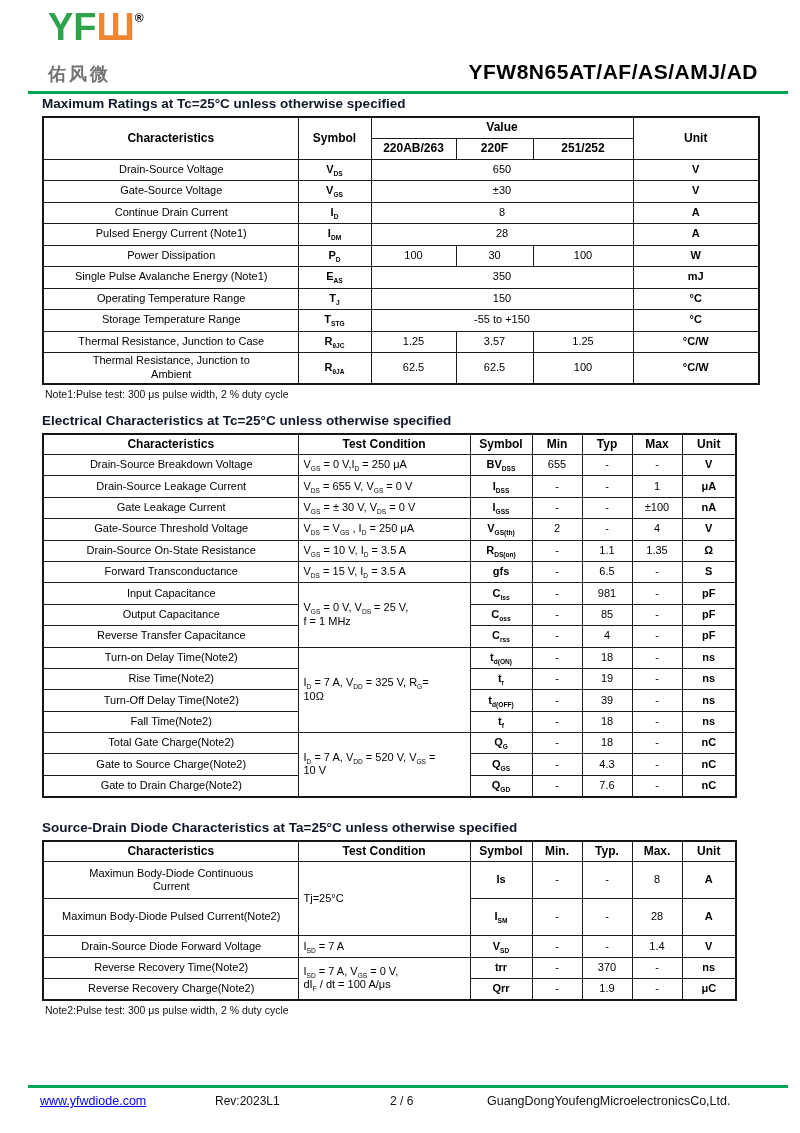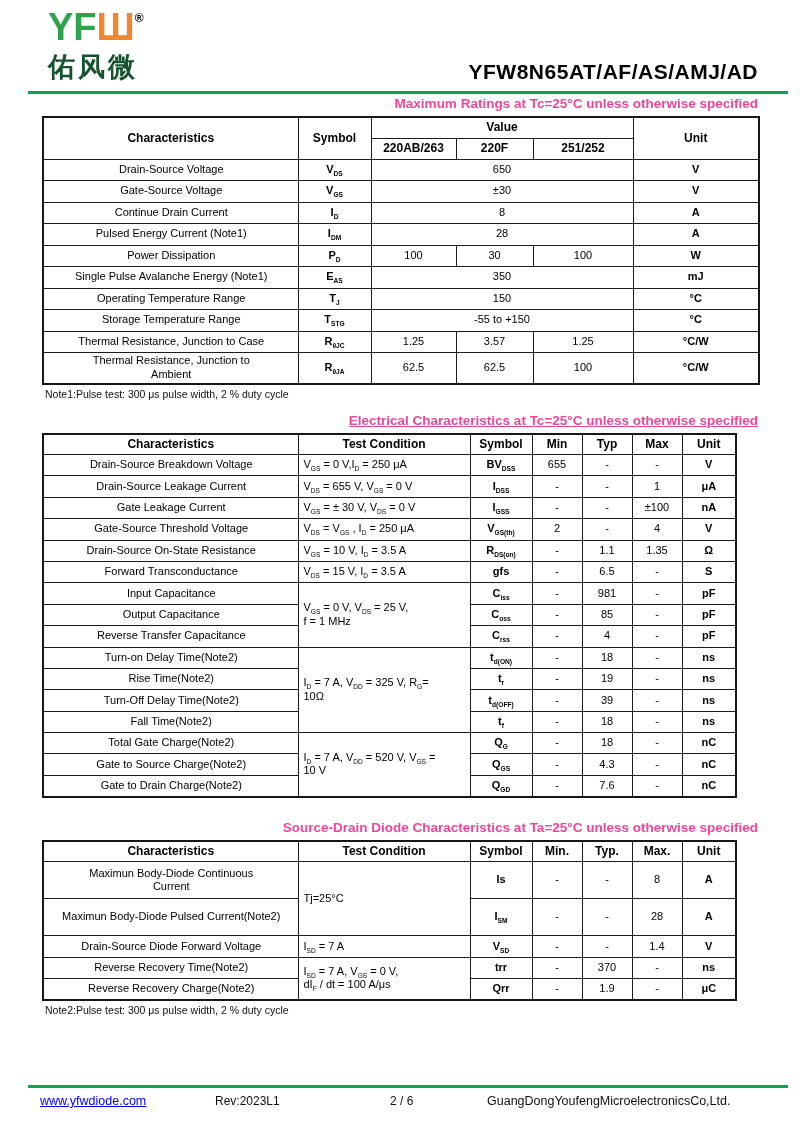--- a/index.html
+++ b/index.html
@@ -6,28 +6,28 @@
   body{
     width:800px;height:1133px;position:relative;background:#ffffff;color:#000;
     font-family:"Liberation Sans","DejaVu Sans",sans-serif;overflow:hidden;
   }
   
   .logo{position:absolute;left:48px;top:8px;line-height:1;}
   .logo-main{font-size:38px;font-weight:bold;letter-spacing:0px;}
   .logo-yf{color:#2fa24c;}
   .logo-w{color:#f08632;}
   .logo-reg{font-size:12px;font-weight:bold;color:#000;vertical-align:18px;}
-  .logo-cn{font-size:27px;font-weight:bold;margin-top:8px;letter-spacing:3px;color:#14532d;}
+  .logo-cn{font-size:18px;font-weight:bold;margin-top:19px;letter-spacing:3px;color:#737373;}
   .part-title{position:absolute;right:42px;top:60px;font-size:21px;font-weight:bold;letter-spacing:0.5px;}
   .rule-top{position:absolute;left:28px;width:760px;top:91px;height:3px;background:#00a651;}
   .rule-bottom{position:absolute;left:28px;width:760px;top:1085px;height:3px;background:#00a651;}
   
   .content{position:absolute;left:42px;top:96px;width:716px;}
-  .sec-title{color:#ec4899;font-weight:bold;font-size:13.5px;margin:0 0 5px 0;text-align:right;}
-  .sec-title.s2{margin-top:13px;text-decoration:underline;}
+  .sec-title{color:#0f172a;font-weight:bold;font-size:13.5px;margin:0 0 5px 0;}
+  .sec-title.s2{margin-top:13px;}
   .sec-title.s3{margin-top:22px;}
   table{border-collapse:collapse;table-layout:fixed;border:2px solid #161616;}
   .t1{width:716px;}
   .t23{width:693px;}
   td,th{border:1.5px solid #1c1c1c;padding:1px 4px;font-size:11px;text-align:center;
         vertical-align:middle;line-height:1.25;overflow:hidden;}
   th{font-size:12px;font-weight:bold;}
   .t1 tr{height:21.5px;}
   .t1 thead tr{height:21px;}
   .t1 tr.h2l{height:30px;}

